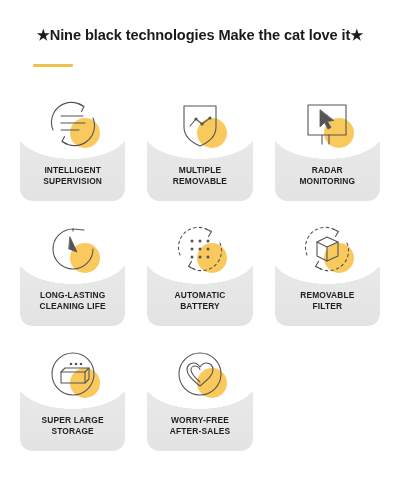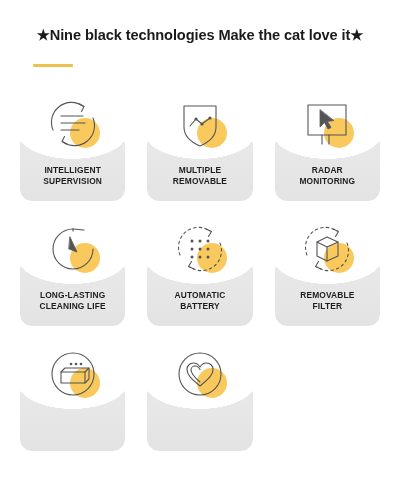--- a/index.html
+++ b/index.html
@@ -279,31 +279,35 @@
             <g fill="#555" stroke="none">
               <circle cx="32" cy="20" r="1.3"></circle>
                 <circle cx="37" cy="20" r="1.3"></circle>
                 <circle cx="42" cy="20" r="1.3"></circle>
             </g>
           </svg>
         </div>
       </div>
     </div>
     <div class="card-panel"></div>
+    <div class="card-label">SUPER LARGE
+STORAGE</div>
   </div>
 
   <div class="feature-card">
     <div class="card-icon">
       <div class="icon-stack">
         <div class="icon-blob"></div>
         <div class="icon-art">
           <svg viewBox="0 0 68 60" fill="none" stroke="#555" stroke-width="1.1" stroke-linecap="round" stroke-linejoin="round">
             <circle cx="34" cy="30" r="21"></circle>
             <path d="M34 42 C24 34 21 30 21 25.5 C21 21.5 24 19 27.5 19 C30 19 32.5 20.5 34 23 C35.5 20.5 38 19 40.5 19 C44 19 47 21.5 47 25.5 C47 30 44 34 34 42 Z"></path>
             <path d="M34 38 C27 32 25 29 25 26 C25 23.5 27 22 29 22 C31 22 33 23.5 34 25.5"></path>
           </svg>
         </div>
       </div>
     </div>
     <div class="card-panel"></div>
+    <div class="card-label">WORRY-FREE
+AFTER-SALES</div>
   </div>
 
 </div>
 
 </body></html>

